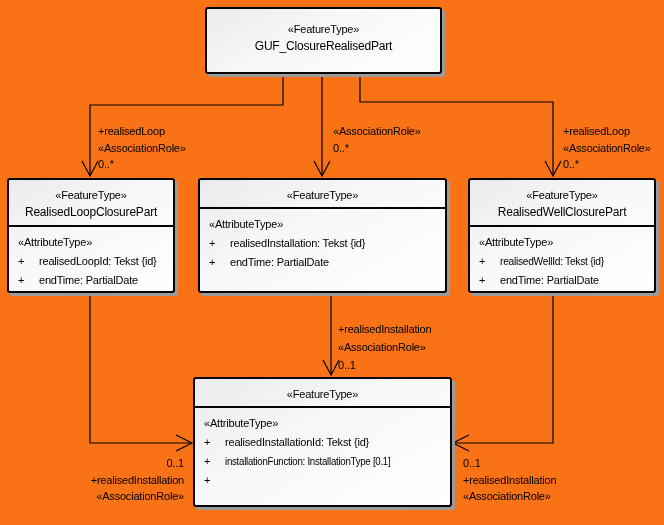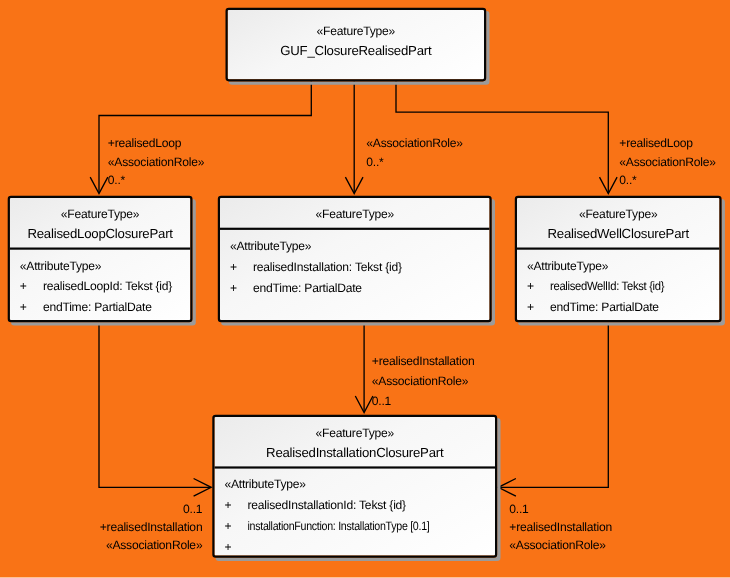--- a/index.html
+++ b/index.html
@@ -140,21 +140,20 @@
       <div class="attr-row">
         <span class="attr-vis">+</span>
         <span class="attr-text">endTime: PartialDate</span>
       </div>
     </div>
   </div>
 
   <div class="uml-class" style="left:193px; top:377px; width:259px; height:130px;">
     <div class="uml-header">
       <div class="stereotype">«FeatureType»</div>
-      <div class="class-name">RealisedInstallationClosurePart</div>
     </div>
     <div class="uml-attrs">
       <div class="attr-stereotype">«AttributeType»</div>
       <div class="attr-row">
         <span class="attr-vis">+</span>
         <span class="attr-text">realisedInstallationId: Tekst {id}</span>
       </div>
       <div class="attr-row">
         <span class="attr-vis">+</span>
         <span class="attr-text condensed">installationFunction: InstallationType [0.1]</span>

